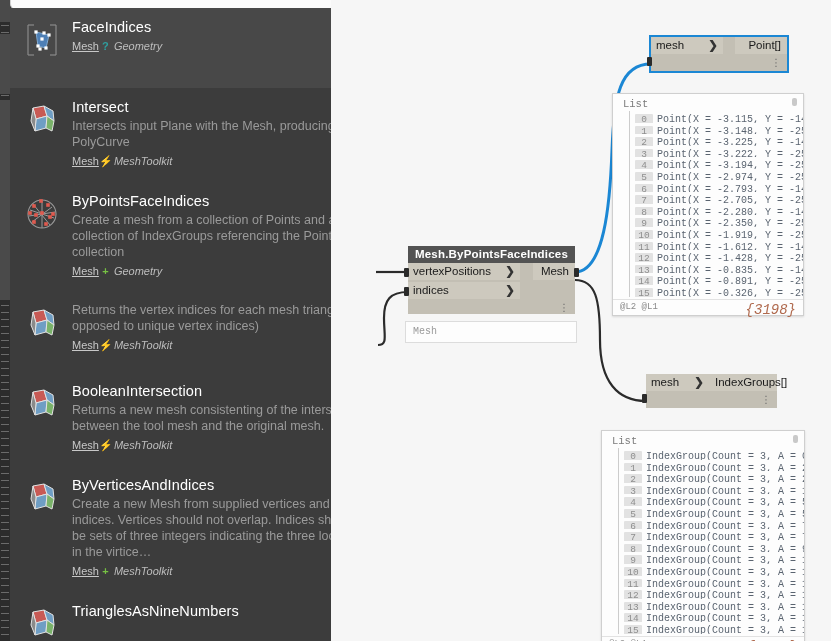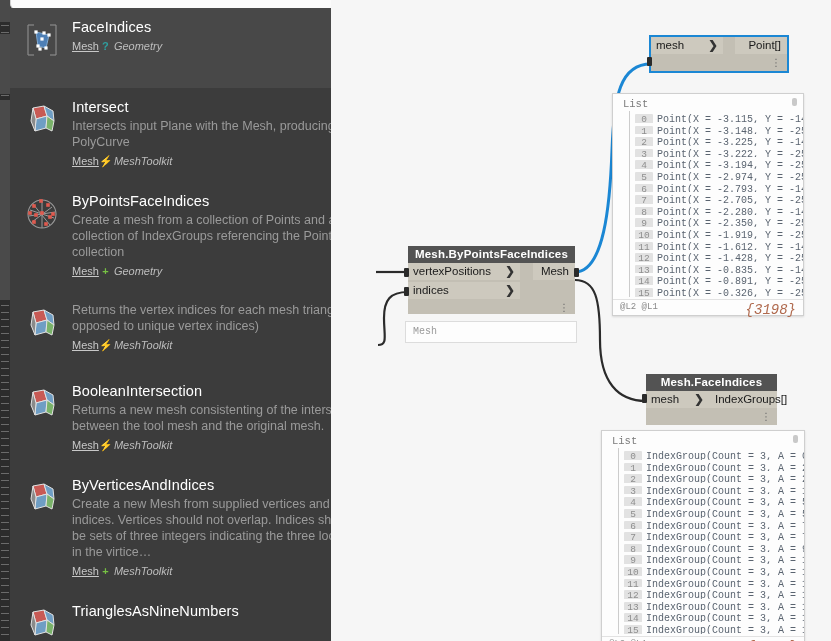--- a/index.html
+++ b/index.html
@@ -211,21 +211,20 @@
       <div class="port-dot" style="left:-4px;top:22px;"></div>
       <div class="port-dot" style="left:-4px;top:41px;"></div>
       <div class="port-dot" style="right:-4px;top:22px;"></div>
     </div>
 
     <div id="note">
       <span>Mesh</span>
     </div>
 
     <div class="node" style="left:646px;top:374px;width:131px;">
-      <div class="hdr">Mesh.FaceIndices</div>
       <div class="body" style="height:34px;">
         <div class="port-row">
           <div class="port-in" style="width:63px;">
             <span>mesh</span>
             <span class="chev">❯</span>
           </div>
           <div class="port-out" style="width:68px;">
             <span>IndexGroups[]</span>
           </div>
         </div>

